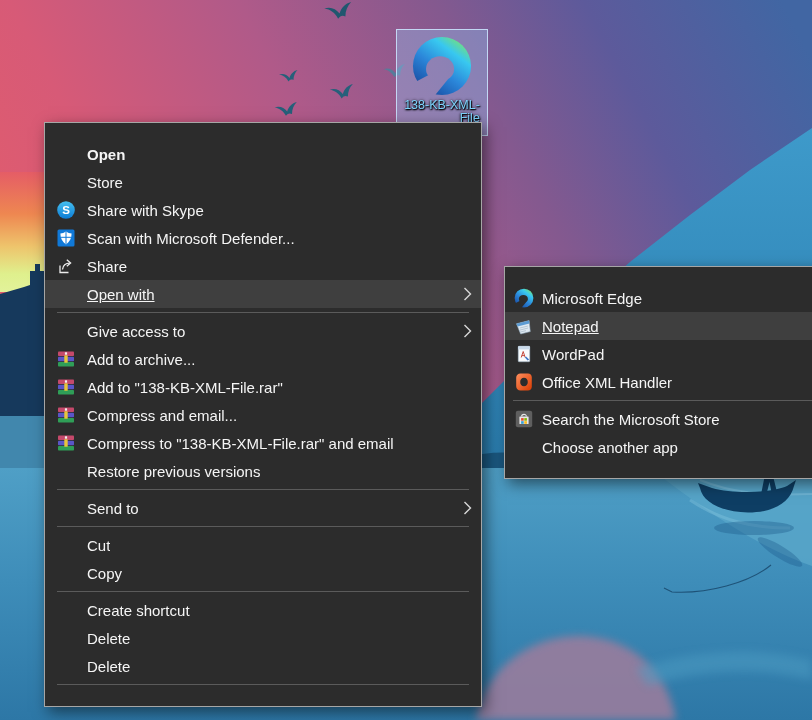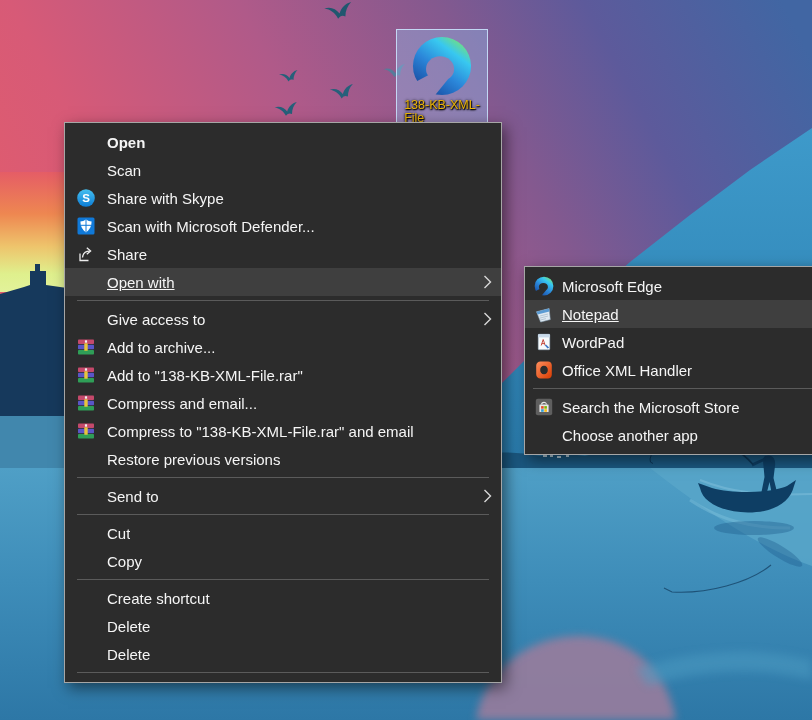--- a/index.html
+++ b/index.html
@@ -12,30 +12,30 @@
 
   
   .desktop-icon {
     position:absolute; left:396px; top:29px; width:92px; height:107px;
     background:var(--selection_fill); border:1px solid var(--selection_border);
     box-sizing:border-box; display:flex; flex-direction:column; align-items:center;
     z-index:2;
   }
   .icon-logo { width:62px; height:62px; margin-top:5px; }
   .icon-label {
-    margin-top:2px; font-size:12.5px; line-height:13px; color:#eab308; text-align:left;
+    margin-top:2px; font-size:12.5px; line-height:13px; color:#7dd3fc; text-align:right;
     text-shadow:0 1px 2px rgba(0,0,0,.95), 1px 1px 1px rgba(0,0,0,.85), 0 0 3px rgba(0,0,0,.8);
   }
 
   
   .menu {
     position:absolute; background:var(--menu_bg);
     border:1px solid var(--menu_border);
     box-shadow:4px 5px 14px rgba(0,0,0,.5);
-    padding:5px 0; box-sizing:border-box; color:var(--menu_text);margin-left:20px;
+    padding:17px 0; box-sizing:border-box; color:var(--menu_text);
   }
   #context-menu       { left:44px;  top:122px; width:438px; z-index:5; }
   #open-with-submenu  { left:504px; top:266px; width:356px; z-index:6; }
 
   .menu-row {
     height:28px; display:flex; align-items:center; position:relative;
     font-size:15px; white-space:nowrap; cursor:default;
   }
   .menu-row.highlighted { background:var(--menu_highlight);text-decoration:underline; }
   .menu-row.bold .mi-label { font-weight:bold; }
@@ -167,21 +167,21 @@
     </div>
   </div>
 
   <div id="context-menu" class="menu">
       <div class="menu-row bold">
         <span class="mi-icon"></span>
         <span class="mi-label">Open</span>
       </div>
       <div class="menu-row">
         <span class="mi-icon"></span>
-        <span class="mi-label">Scan</span>
+        <span class="mi-label">Store</span>
       </div>
       <div class="menu-row">
         <span class="mi-icon">
           <svg width="20" height="20" viewBox="0 0 20 20">
             <defs>
               <linearGradient id="skyGrad" x1="0" y1="0" x2="0" y2="1">
                 <stop offset="0" stop-color="#46c0f0"></stop>
                 <stop offset="1" stop-color="#0c7cd5"></stop>
               </linearGradient>
             </defs>

